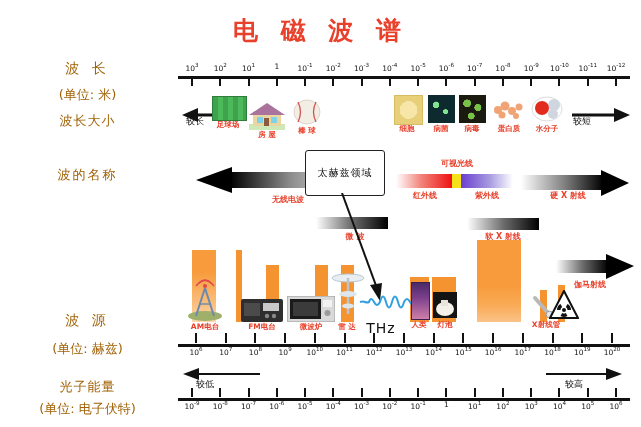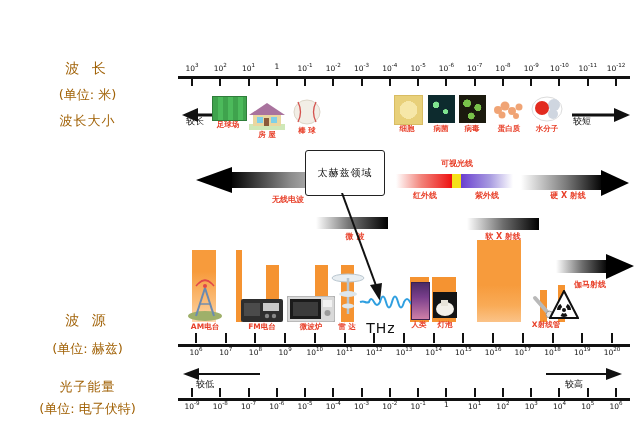--- a/index.html
+++ b/index.html
@@ -71,25 +71,27 @@
   .obar{position:absolute;}
 
   
   .dev{position:absolute;}
 </style>
 </head>
 <body>
 
 <div id="stage">
 
+  <div class="abs" id="title">电 磁 波 谱</div>
 
   <div class="abs lbl lbl-main" style="left:0;top:60px;width:175px;">波 长</div>
   <div class="abs lbl lbl-sub" style="left:0;top:86px;width:175px;">(单位: 米)</div>
   <div class="abs lbl lbl-tight" style="left:0;top:112px;width:175px;">波长大小</div>
 
+  <div class="abs lbl lbl-tight" style="left:0;top:166px;width:175px;letter-spacing:2px;">波的名称</div>
 
   <div class="abs lbl lbl-main" style="left:0;top:272px;width:175px;margin-top:40px;">波 源</div>
 
   <div class="abs lbl lbl-sub" style="left:0;top:340px;width:175px;">(单位: 赫兹)</div>
 
   <div class="abs lbl lbl-tight" style="left:0;top:378px;width:175px;">光子能量</div>
   <div class="abs lbl lbl-sub" style="left:0;top:400px;width:175px;">(单位: 电子伏特)</div>
 
   <div class="abs axis-line" style="left:178px;top:76px;width:452px;"></div>
   <div class="abs" id="wl-ticks" style="left:178px;top:62px;width:452px;height:32px;">

